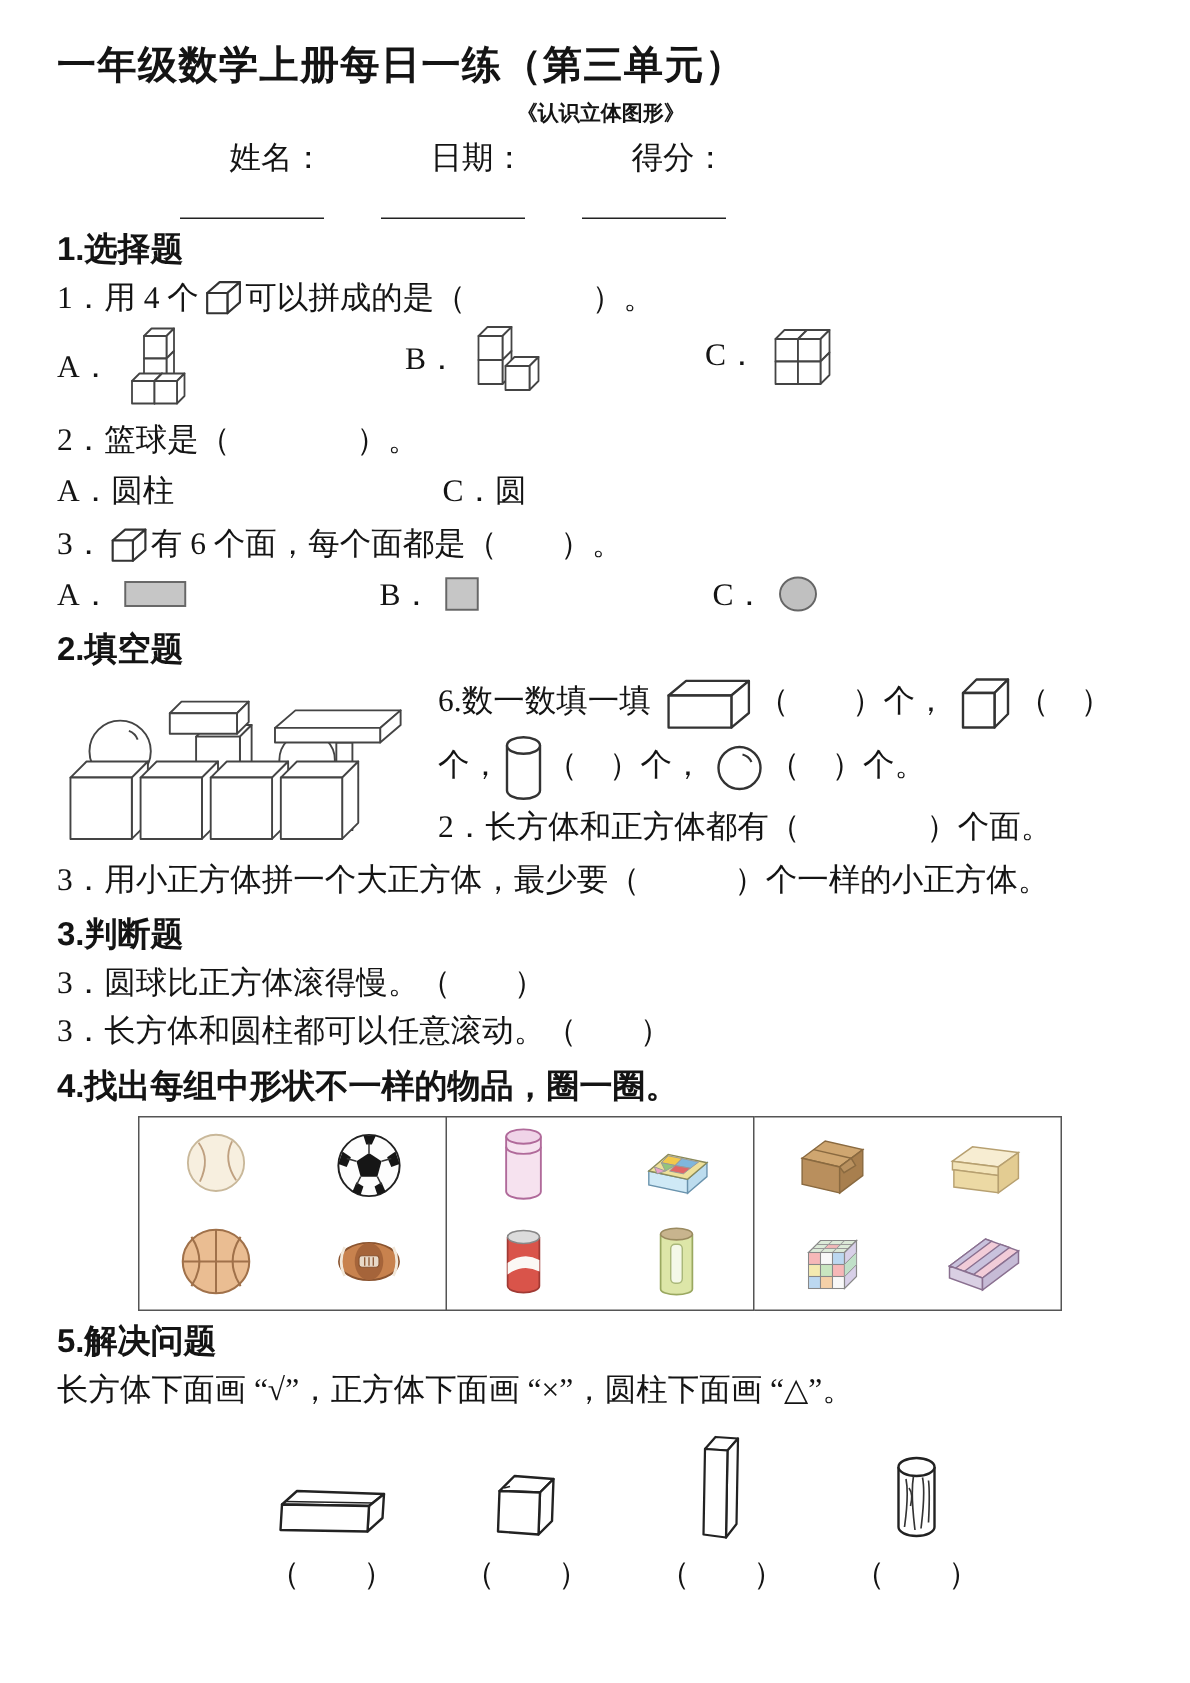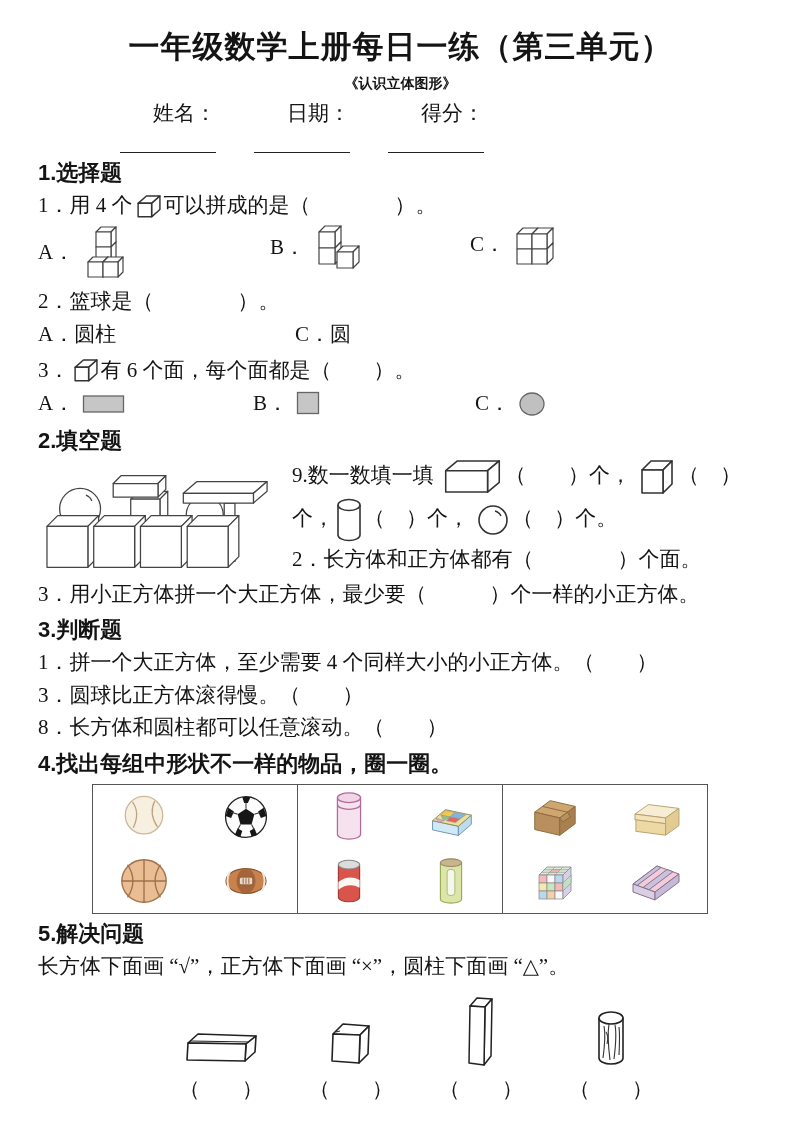--- a/index.html
+++ b/index.html
@@ -1,20 +1,20 @@
 <!DOCTYPE html>
 <html><head>
 <meta charset="utf-8">
 <style>
   html,body{margin:0;padding:0;background:#fff;}
   .page{position:relative;width:793px;height:1122px;background:#fff;overflow:hidden;
         font-family:"Liberation Serif","DejaVu Serif",serif;color:#141414;
         padding:22px 30px 0 38px;box-sizing:border-box;font-size:21px;line-height:1.5;}
-  .title{text-align:center;font-family:"Liberation Sans","DejaVu Sans",sans-serif;
-         font-weight:bold;font-size:31px;margin:2px 0 2px 0;letter-spacing:1px;}
+  .title{text-align:left;font-family:"Liberation Sans","DejaVu Sans",sans-serif;
+         font-weight:bold;font-size:26px;margin:2px 0 2px 0;letter-spacing:1px;}
   .subtitle{text-align:center;font-family:"Liberation Sans","DejaVu Sans",sans-serif;
             font-weight:bold;font-size:14px;margin-bottom:4px;}
   .info-line{display:flex;margin-left:82px;align-items:flex-end;margin-bottom:2px;}
   .info-field{display:flex;align-items:flex-end;flex-direction:column;}
   .info-field + .info-field{margin-left:38px;}
   .uline{display:inline-block;width:96px;border-bottom:1.6px solid #222;height:1.1em;}
   .sec-head{font-family:"Liberation Sans","DejaVu Sans",sans-serif;font-weight:bold;
             font-size:22px;margin:3px 0 1px 0;}
   .qline{margin:1px 0;}
   .inline-shape{display:inline-block;vertical-align:middle;margin:0 2px;}
@@ -201,21 +201,21 @@
             <path d="M144,62 L155,51 L155,93 L144,104 Z"></path>
             <path d="M102,62 H144 V104 H102 Z"></path>
           <path d="M150,62 L161,51 L203,51 L192,62 Z"></path>
             <path d="M192,62 L203,51 L203,93 L192,104 Z"></path>
             <path d="M150,62 H192 V104 H150 Z"></path>
         </g>
       </svg>
     </div>
     <div class="fill-right">
       <div class="fill-text-line">
-        <span>9.数一数填一填</span>
+        <span>6.数一数填一填</span>
         <span class="inline-shape"><svg width="62" height="37" viewBox="0 0 62 38">
               <g fill="#fff" stroke="#333" stroke-width="1.6" stroke-linejoin="round">
                 <path d="M4,13 L16,3 L59,3 L47,13 Z"></path>
                 <path d="M47,13 L59,3 L59,25 L47,35 Z"></path>
                 <path d="M4,13 H47 V35 H4 Z"></path>
               </g>
             </svg></span><span>（　　）个，</span>
         <span class="inline-shape"><svg width="38" height="38" viewBox="0 0 38 38">
               <g fill="#fff" stroke="#333" stroke-width="1.6" stroke-linejoin="round">
                 <path d="M4,12 L13,3 L34,3 L25,12 Z"></path>
@@ -236,23 +236,22 @@
               <path d="M19,8 a9,9 0 0 1 6,5" fill="none" stroke="#333" stroke-width="1.4"></path>
             </svg></span><span>（　）个。</span>
       </div>
       <div class="fill-text-line">2．长方体和正方体都有（　　　　）个面。</div>
     </div>
   </div>
 
   <div class="qline">3．用小正方体拼一个大正方体，最少要（　　　）个一样的小正方体。</div>
 
   <div class="sec-head">3.判断题</div>
-  <div class="qline">1．拼一个大正方体，至少需要 4 个同样大小的小正方体。（　　）</div>
   <div class="qline">3．圆球比正方体滚得慢。（　　）</div>
-  <div class="qline">8．长方体和圆柱都可以任意滚动。（　　）</div>
+  <div class="qline">3．长方体和圆柱都可以任意滚动。（　　）</div>
 
   <div class="sec-head">4.找出每组中形状不一样的物品，圈一圈。</div>
   <table class="g4-table">
     <tbody>
         <tr>
       <td>
         <div class="cell-grid">
           <div class="cell-item">
             <svg width="50" height="52" viewBox="0 0 56 56">
                   <circle cx="28" cy="26" r="21" fill="#f7efdf" stroke="#c9b89a" stroke-width="1.4"></circle>

